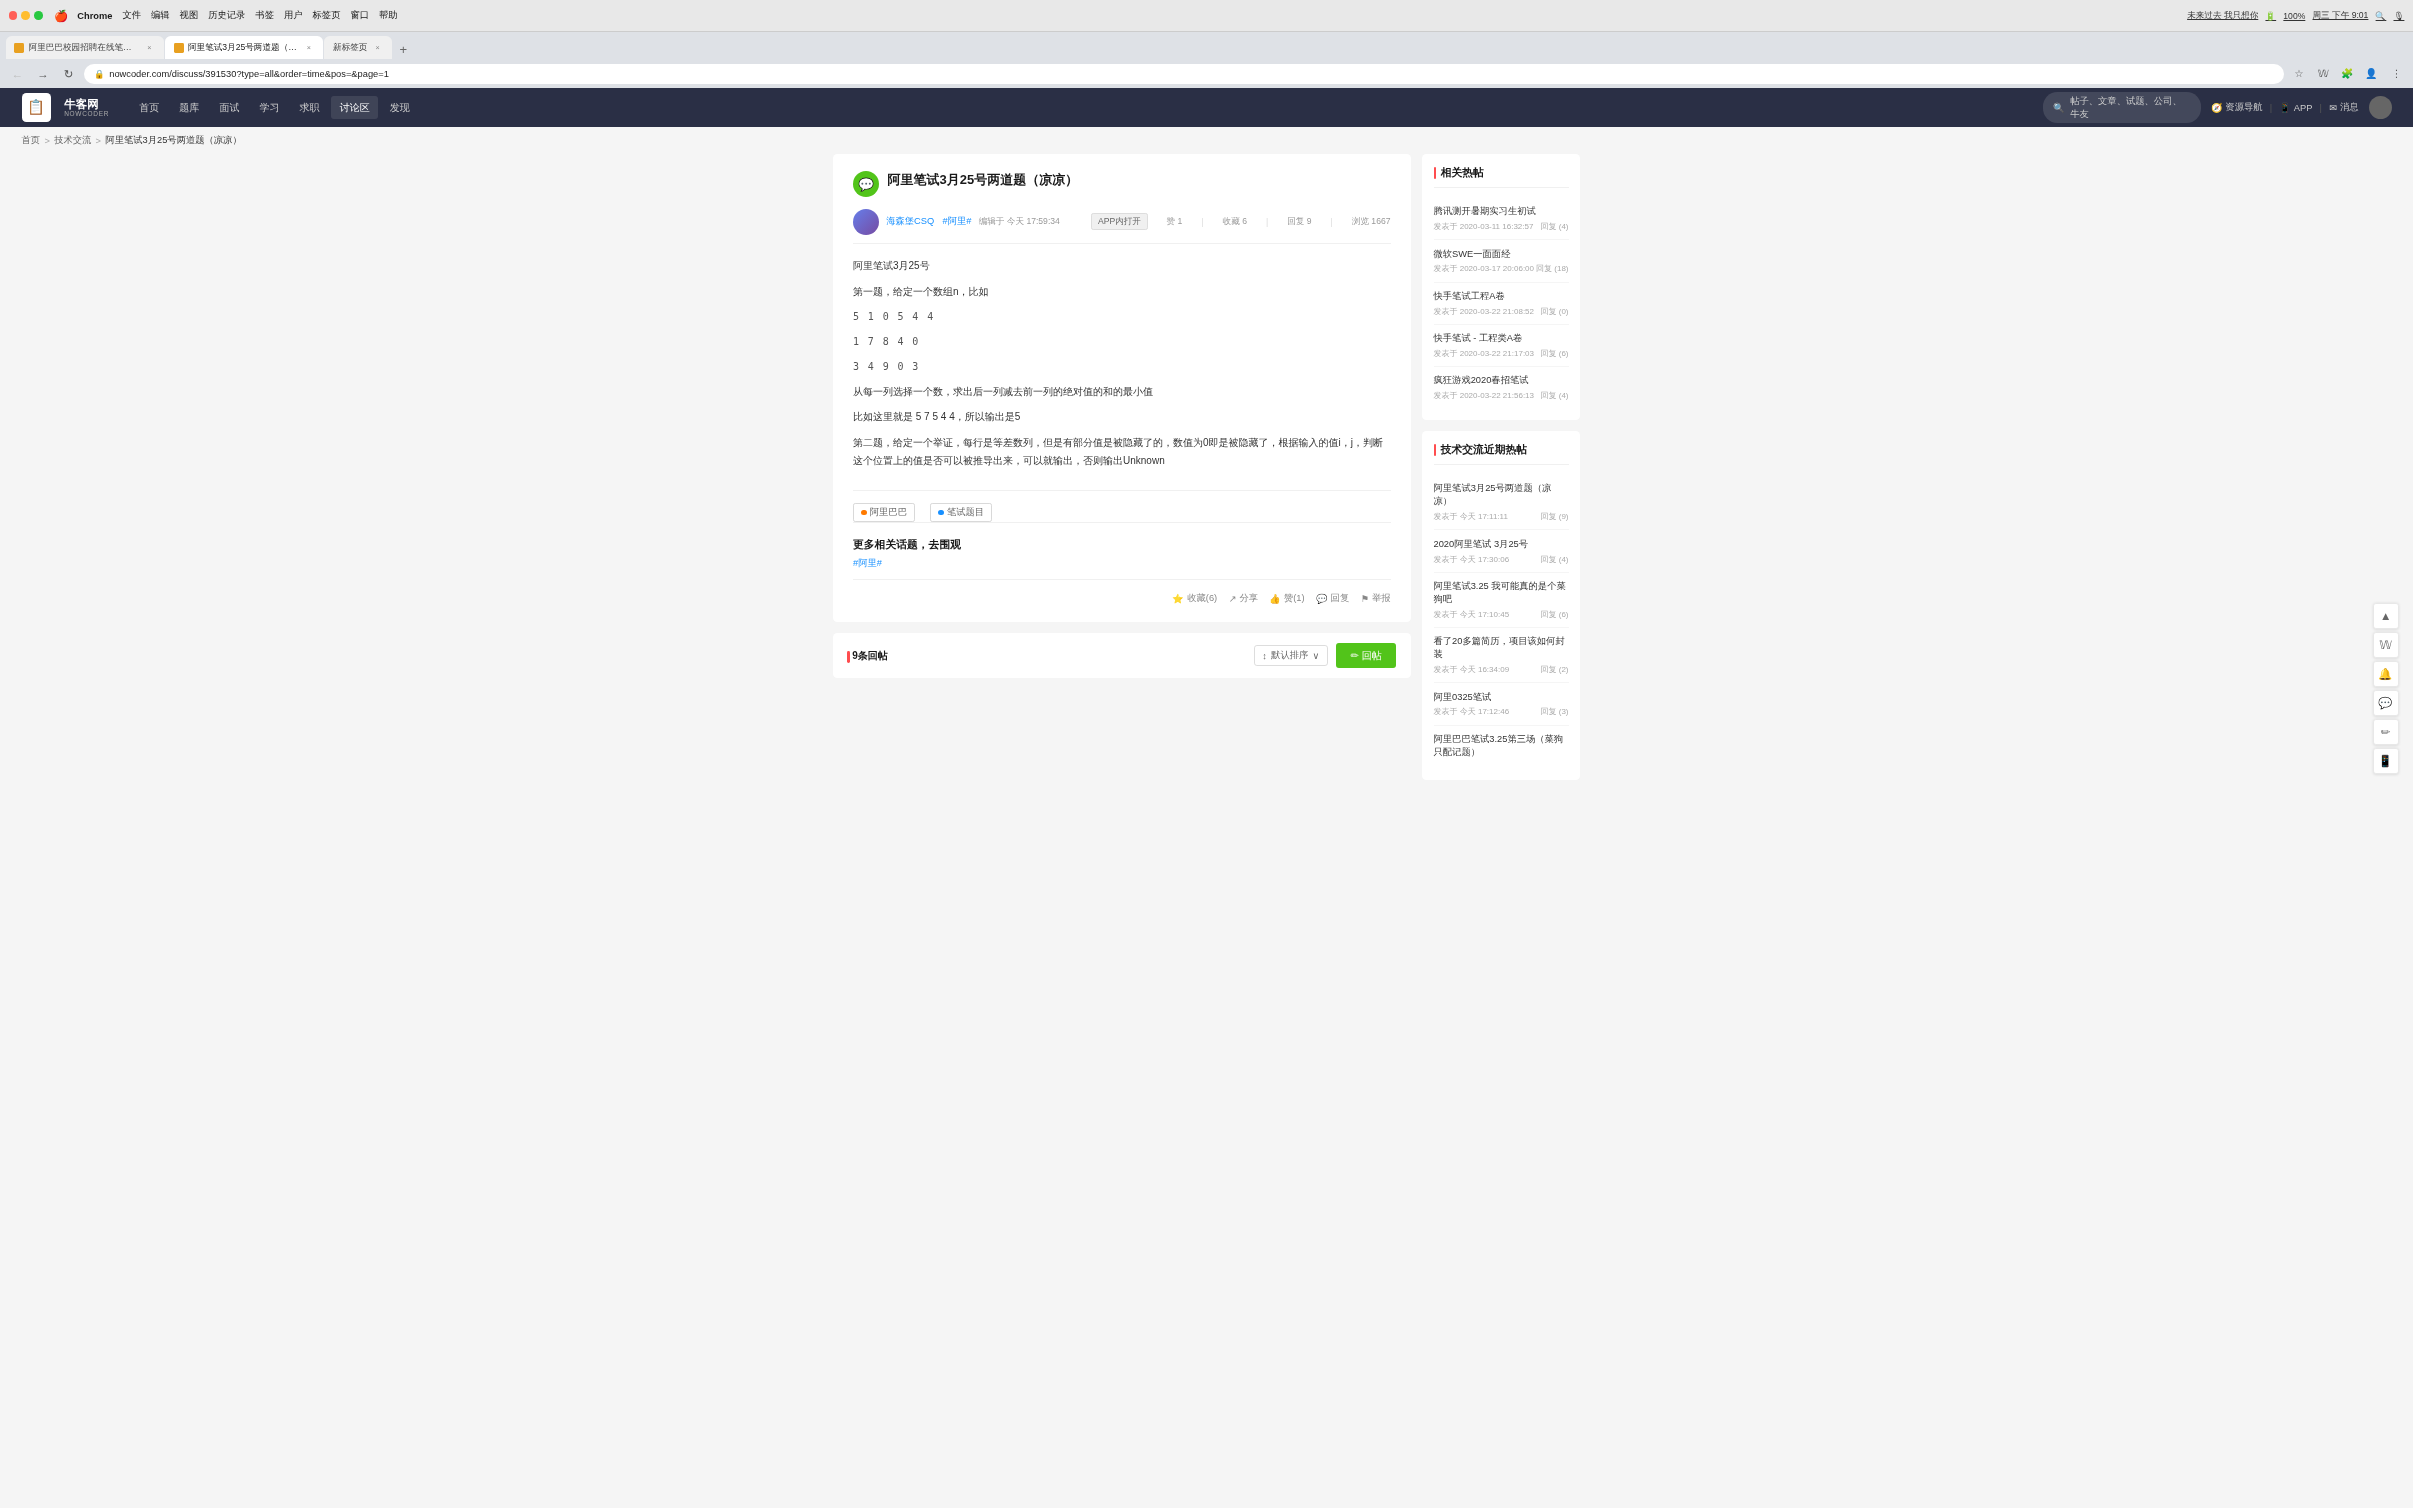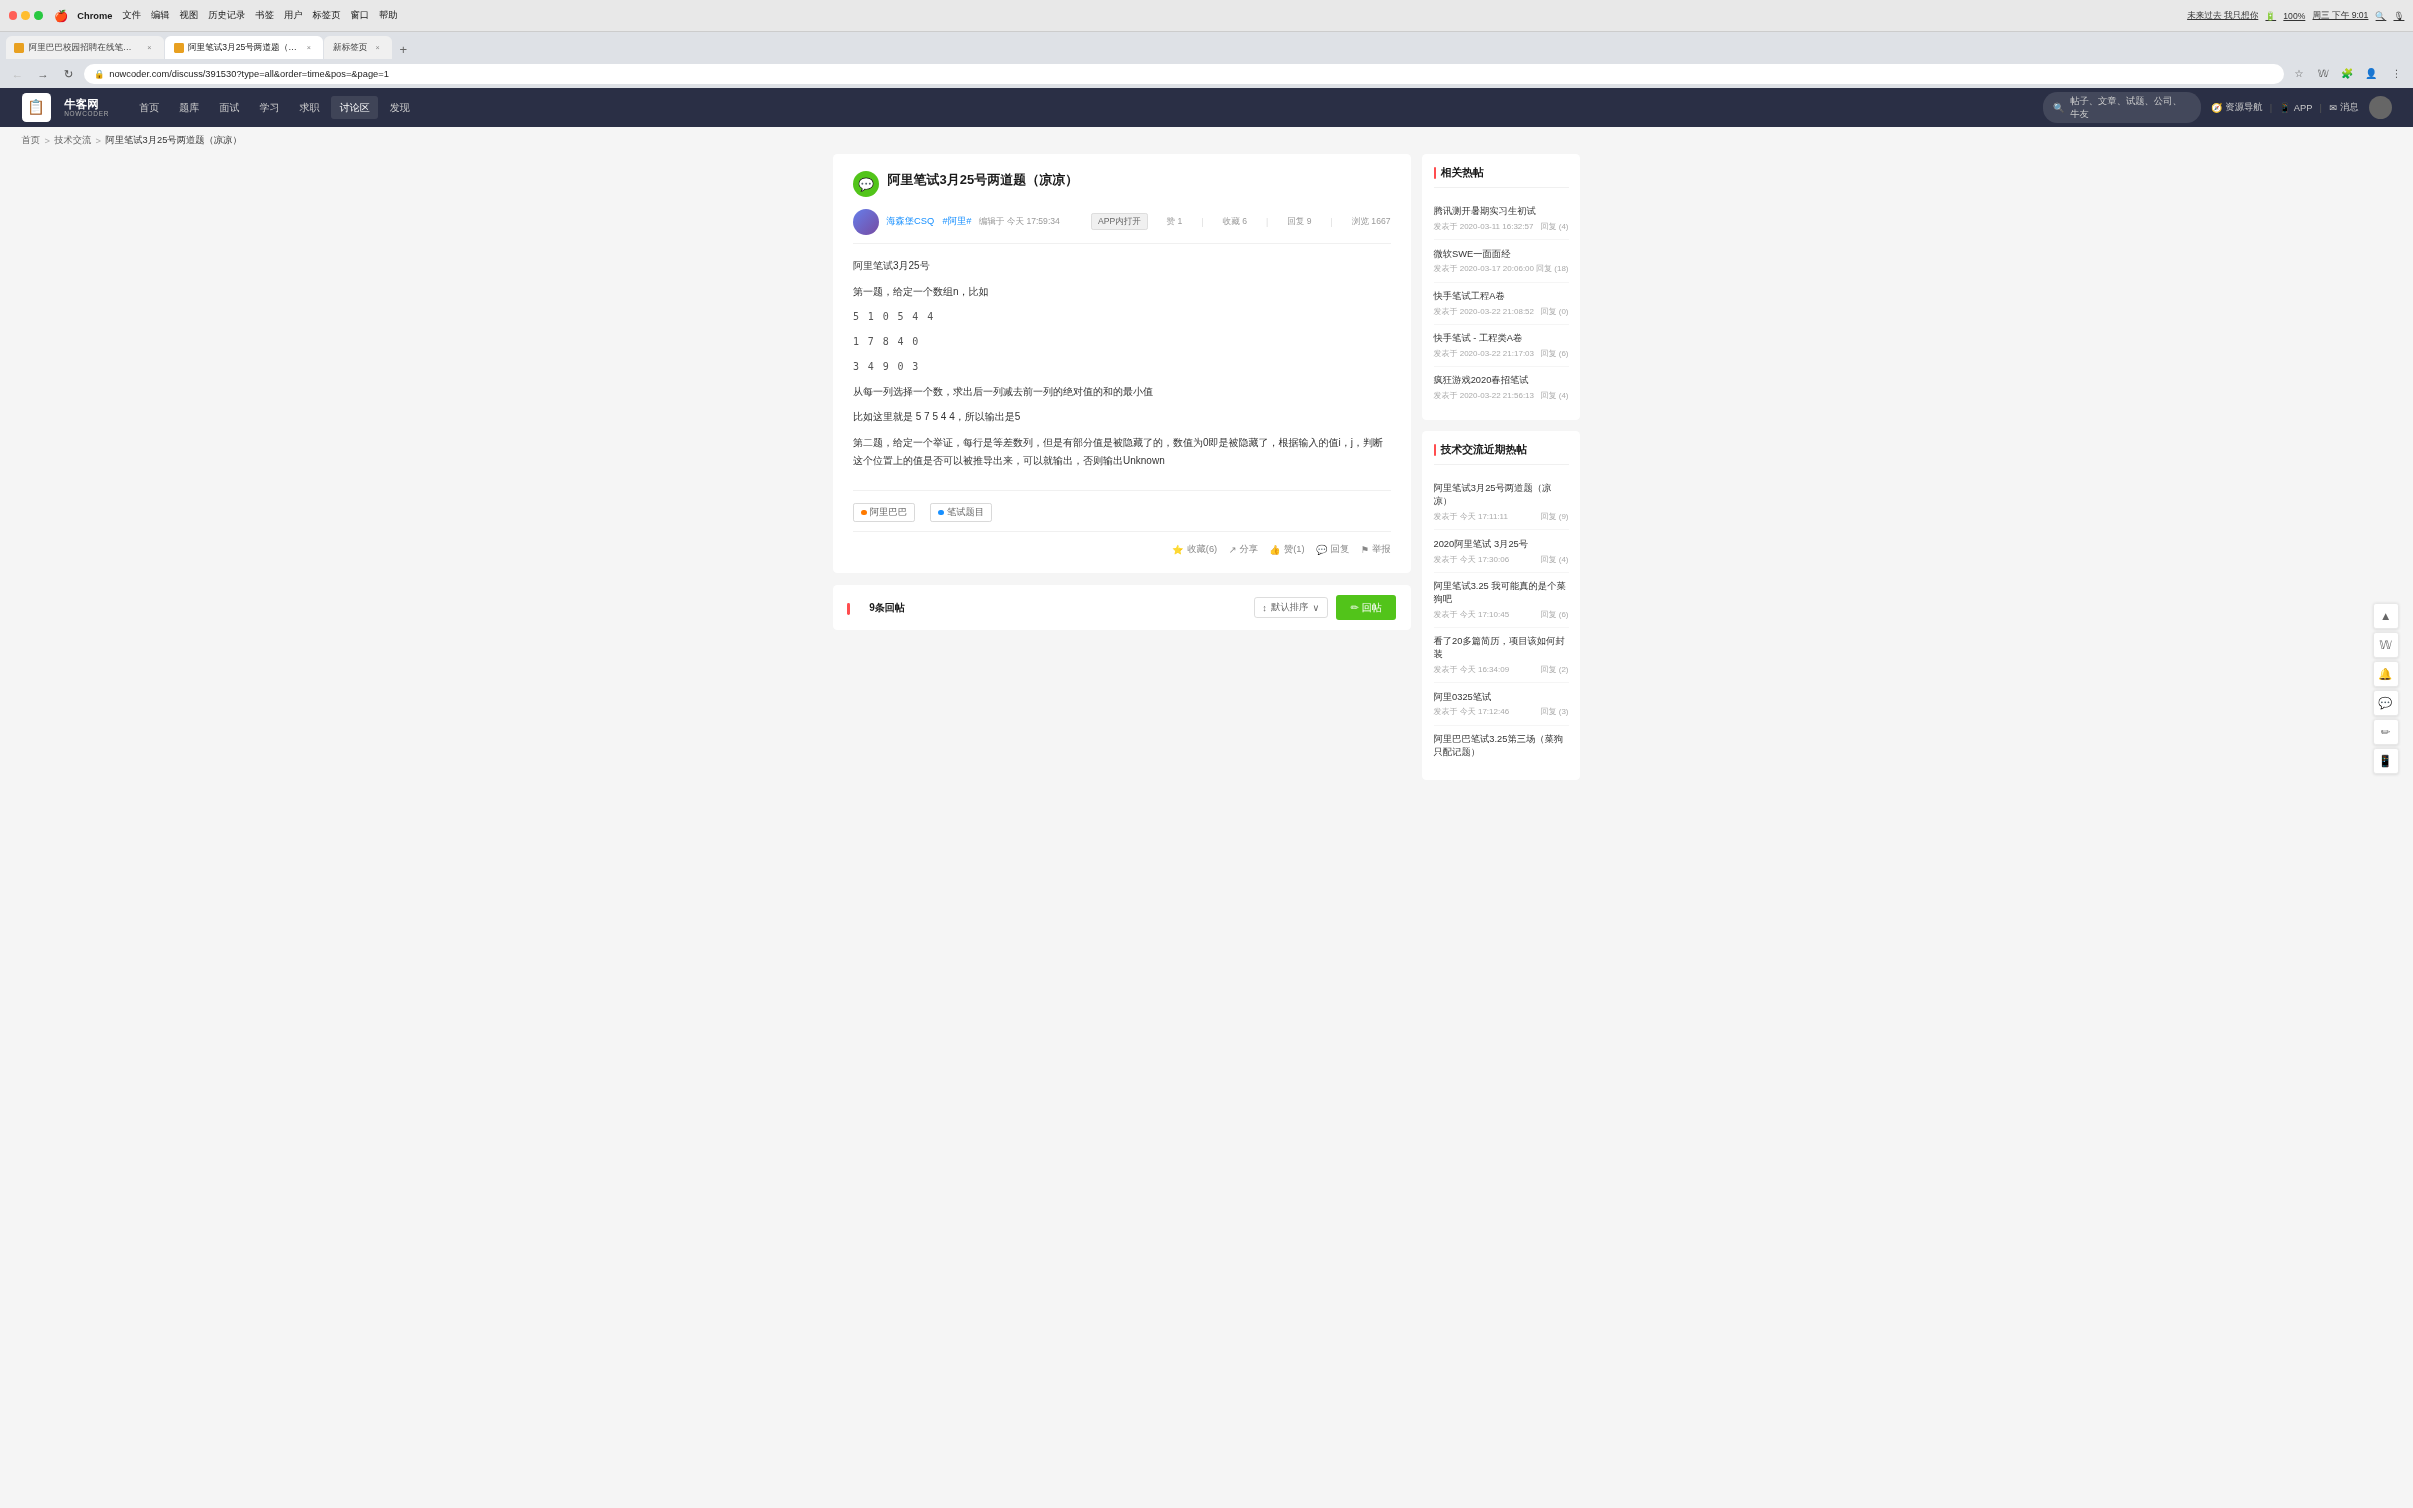--- a/index.html
+++ b/index.html
@@ -428,21 +428,21 @@
       background: #fff;
       border-radius: 4.3px;
       padding: 10px 14.4px;
       display: flex;
       align-items: center;
       justify-content: space-between;
     }
     .reply-count-badge {
       display: flex;
       align-items: flex-end;
-      gap: 19px;
+      gap: 2px;
     }
     .reply-count-mark {
       width: 2.9px;
       height: 11.5px;
       background: #ff4d4f;
       border-radius: 1.4px;
     }
     .reply-count-text {
       font-size: 10px;
       font-weight: 600;
@@ -727,20 +727,24 @@
           <div class="tag-item">
             <div class="tag-dot" style="background:#ff7a00;"></div>
             <span>阿里巴巴</span>
           </div>
           <div class="tag-item">
             <div class="tag-dot" style="background:#1890ff;"></div>
             <span>笔试题目</span>
           </div>
         </div>
 
+        <div class="related-topics">
+          <div class="related-title">更多相关话题，去围观</div>
+          <span class="topic-hash">#阿里#</span>
+        </div>
 
         <div class="post-actions">
           <div class="action-btn">
             <span>⭐</span>
             <span>收藏(6)</span>
           </div>
           <div class="action-btn">
             <span>↗</span>
             <span>分享</span>
           </div>

